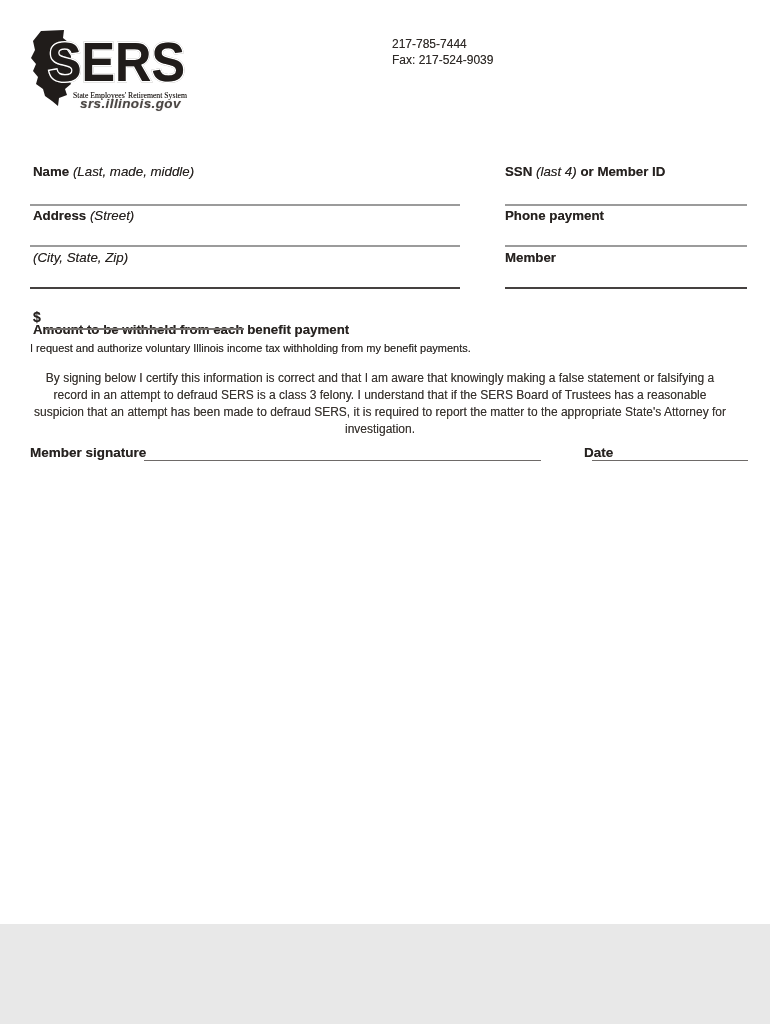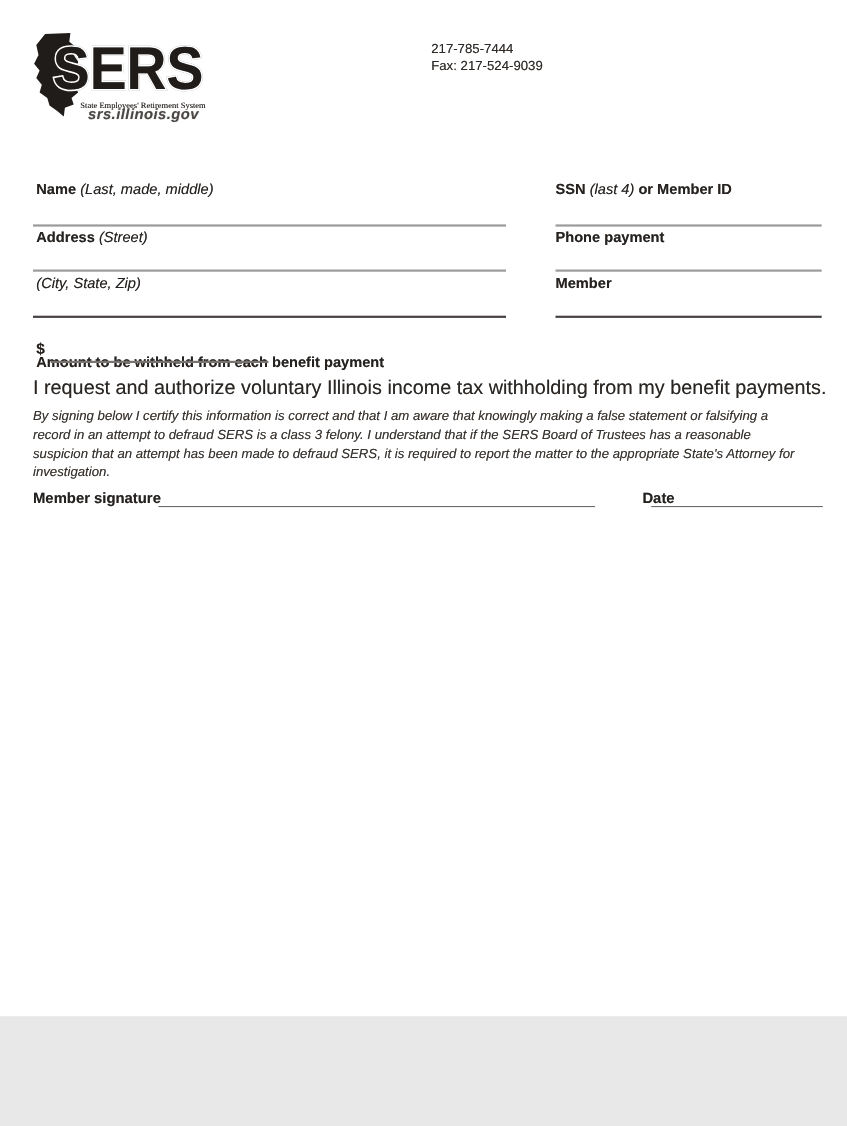--- a/index.html
+++ b/index.html
@@ -28,24 +28,24 @@
   
   .field-line{
     background:transparent;border:none;outline:none;
     border-bottom:2px solid #9b9b9b;
     font-family:inherit;font-size:13px;color:#262220;padding:0 2px;
   }
   .field-line.dark{border-bottom:2px solid #454140;}
   .field-line.mid{border-bottom:2px solid #787471;}
   .field-line.thin{border-bottom:1.5px solid #6e6a68;}
   .dollar{font-size:14px;font-weight:bold;color:#262220;}
-  .request-text{font-size:18px;color:#2a2623;}
+  .request-text{font-size:11px;color:#2a2623;}
   .cert-text{
-    font-size:12px;font-style:italic;color:#38332f;
-    line-height:17px;width:700px;
+    font-size:12px;color:#38332f;
+    line-height:17px;width:700px;text-align:center;
   }
   .sig-label{font-size:13.5px;font-weight:bold;color:#262220;text-align:right;}
   .footer-num{font-size:10px;color:#9c9c9c;text-shadow:none;letter-spacing:0.3px;}
 </style>
 </head>
 <body>
 
 <div class="page">
 
   <svg class="abs" style="left:27px;top:28px;" width="162" height="84" viewBox="0 0 162 84">

